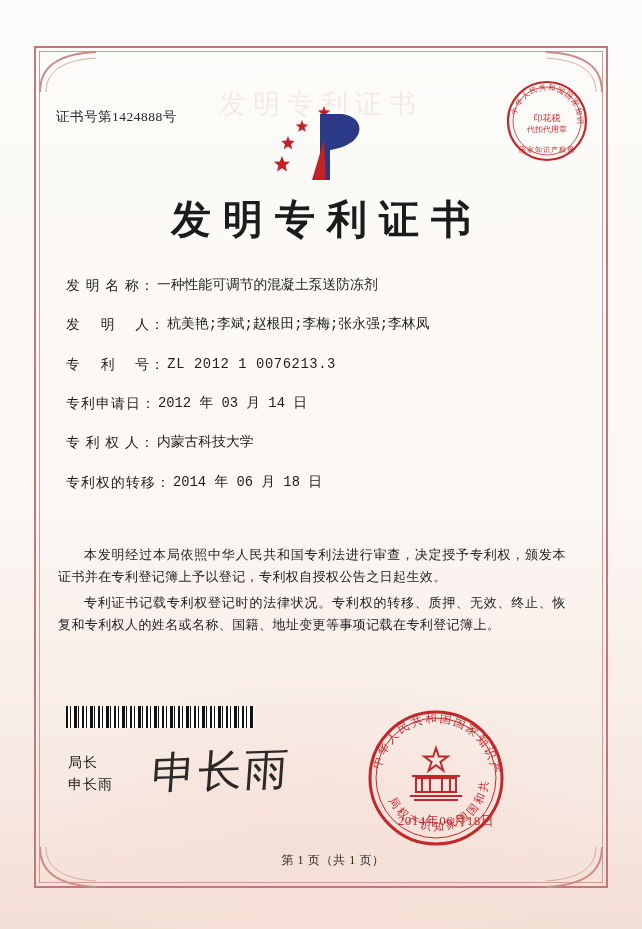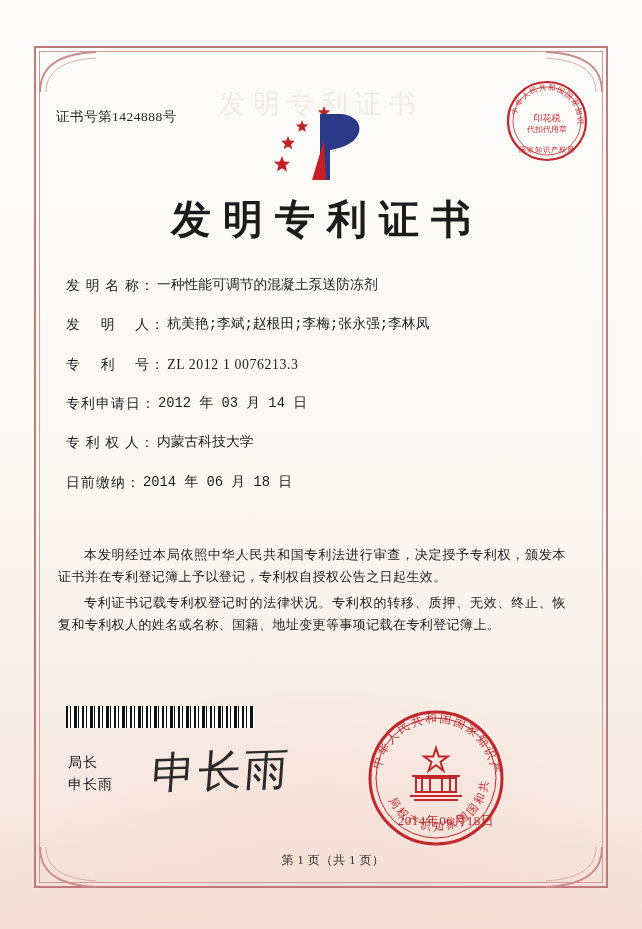--- a/index.html
+++ b/index.html
@@ -122,21 +122,21 @@
   }
   .field-label {
     white-space: nowrap;
   }
   .field-value {
     margin-left: 2px;
     white-space: nowrap;
     font-family: Liberation Mono, monospace;
   }
   .sp1 { letter-spacing: 1.2px; }
-  .mono { font-family: Liberation Serif, serif; letter-spacing: 0.6px; }
+  .mono { font-family: Liberation Mono, monospace; letter-spacing: 0.6px; }
 
   
   .body-text {
     position: absolute;
     left: 58px;
     top: 544px;
     width: 508px;
     font-size: 13px;
     line-height: 1.72;
     color: #1d1d1d;
@@ -306,21 +306,21 @@
     </div>
     <div class="field-row">
       <span class="field-label sp1">专利申请日：</span>
       <span class="field-value">2012 年 03 月 14 日</span>
     </div>
     <div class="field-row">
       <span class="field-label sp1">专 利 权 人：</span>
       <span class="field-value">内蒙古科技大学</span>
     </div>
     <div class="field-row">
-      <span class="field-label sp1">日前缴纳：</span>
+      <span class="field-label sp1">专利权的转移：</span>
       <span class="field-value">2014 年 06 月 18 日</span>
     </div>
   </div>
 
   <div class="body-text">
     <p>本发明经过本局依照中华人民共和国专利法进行审查，决定授予专利权，颁发本证书并在专利登记簿上予以登记，专利权自授权公告之日起生效。</p>
     <p>专利证书记载专利权登记时的法律状况。专利权的转移、质押、无效、终止、恢复和专利权人的姓名或名称、国籍、地址变更等事项记载在专利登记簿上。</p>
   </div>
 
   <div class="barcode"></div>

